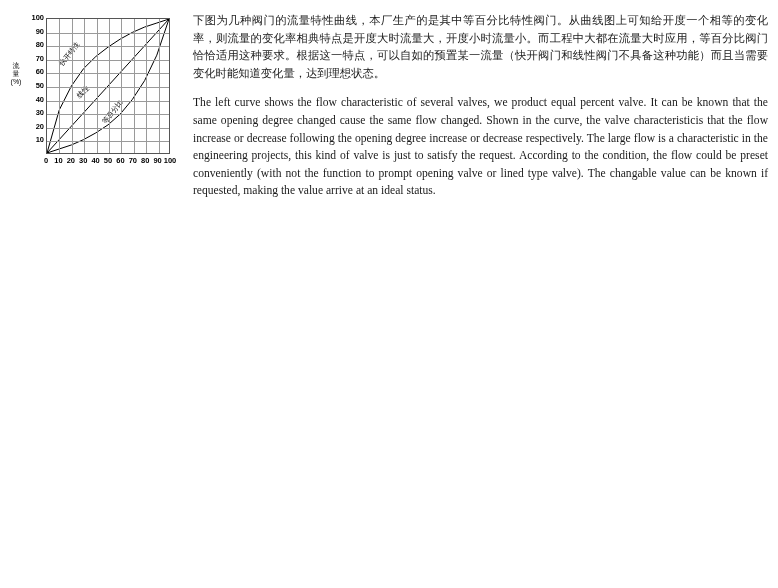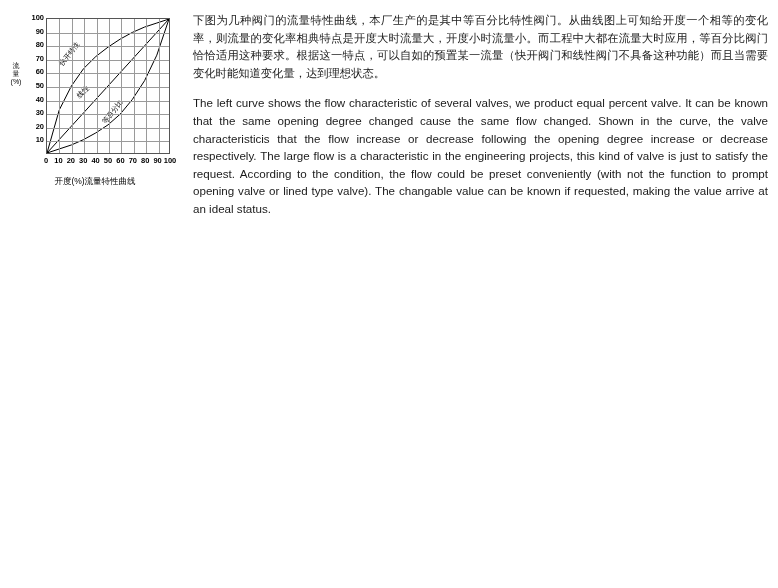--- a/index.html
+++ b/index.html
@@ -132,20 +132,21 @@
     text-align: justify;
     text-justify: inter-ideograph;
     margin: 0 0 12px 0;
   }
   .para-en {
     font-size: 11.6px;
     line-height: 17.6px;
     color: #1a1a1a;
     text-align: justify;
     margin: 0;
+    font-family: Liberation Serif, serif;
   }
 </style>
 </head>
 <body>
 
 <div id="chart-block">
 
   <div id="chart-title-y">流量(%)</div>
 
   <div id="y-ticks">
@@ -198,19 +199,18 @@
       <div class="xtick" style="left: 37.2px;">30</div>
       <div class="xtick" style="left: 49.6px;">40</div>
       <div class="xtick" style="left: 62px;">50</div>
       <div class="xtick" style="left: 74.4px;">60</div>
       <div class="xtick" style="left: 86.8px;">70</div>
       <div class="xtick" style="left: 99.2px;">80</div>
       <div class="xtick" style="left: 111.6px;">90</div>
       <div class="xtick" style="left: 124px;">100</div>
     </div>
 
-  <div id="x-axis-label">开度(%)流量特性曲线</div>
 </div>
 
 <div id="text-block">
   <p class="para-cn">下图为几种阀门的流量特性曲线，本厂生产的是其中等百分比特性阀门。从曲线图上可知给开度一个相等的变化率，则流量的变化率相典特点是开度大时流量大，开度小时流量小。而工程中大都在流量大时应用，等百分比阀门恰恰适用这种要求。根据这一特点，可以自如的预置某一流量（快开阀门和线性阀门不具备这种功能）而且当需要变化时能知道变化量，达到理想状态。</p>
   <p class="para-en">The left curve shows the flow characteristic of several valves, we product equal percent valve. It can be known that the same opening degree changed cause the same flow changed. Shown in the curve, the valve characteristicis that the flow increase or decrease following the opening degree increase or decrease respectively. The large flow is a characteristic in the engineering projects, this kind of valve is just to satisfy the request. According to the condition, the flow could be preset conveniently (with not the function to prompt opening valve or lined type valve). The changable value can be known if requested, making the value arrive at an ideal status.</p>
 </div>
 
 </body></html>

